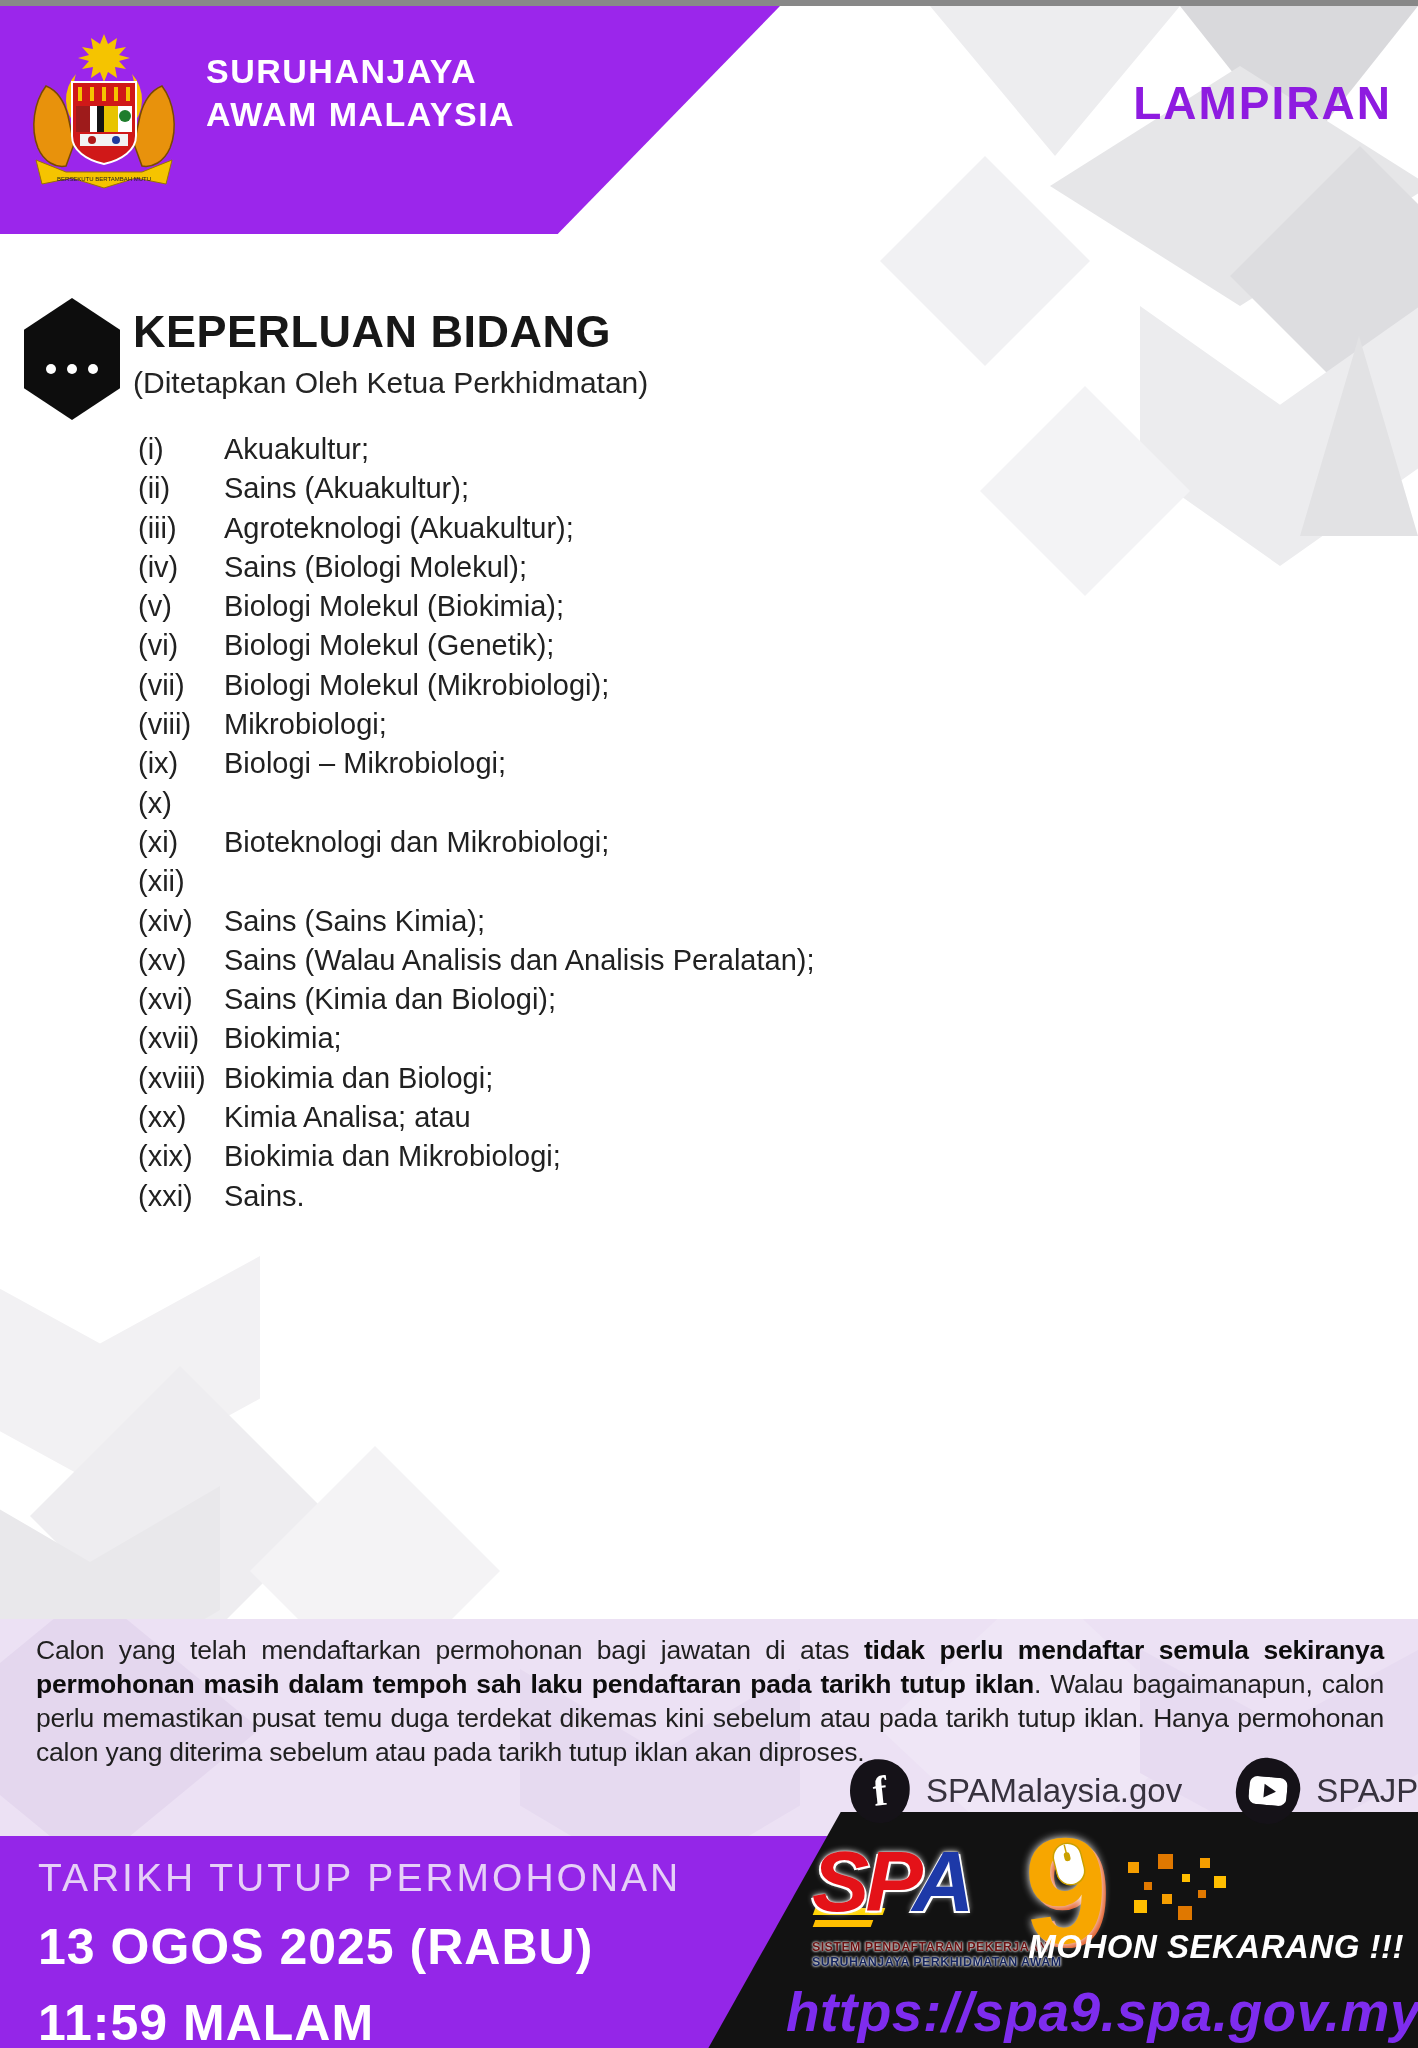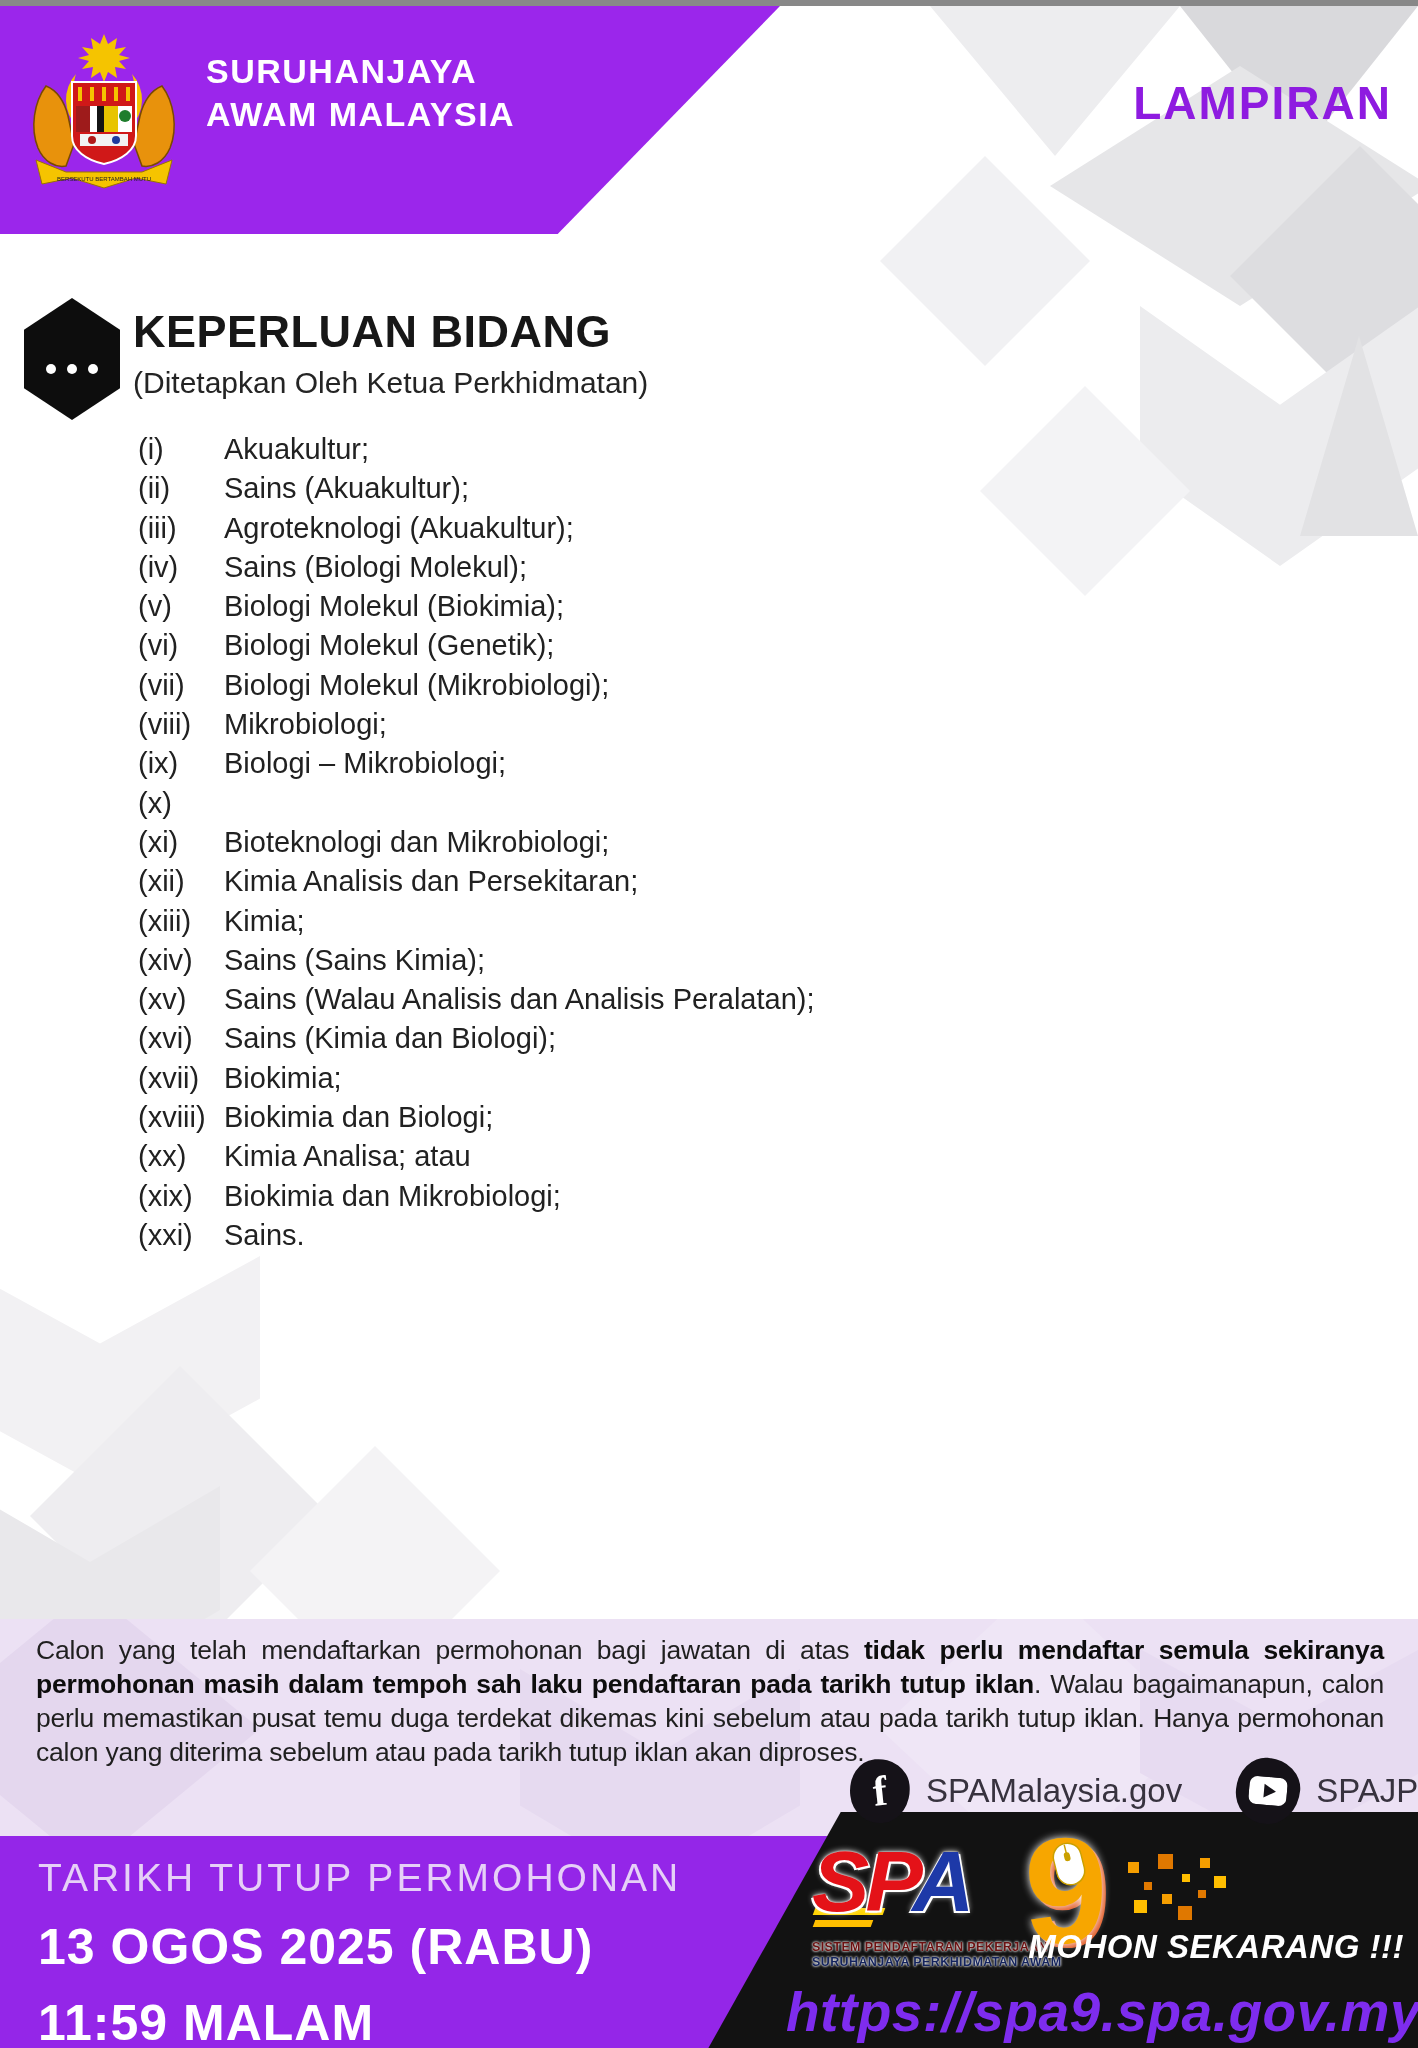--- a/index.html
+++ b/index.html
@@ -256,27 +256,22 @@
         <span class="num">(x)</span>
       </li>
 
       <li>
         <span class="num">(xi)</span>
         <span class="txt">Bioteknologi dan Mikrobiologi;</span>
       </li>
 
       <li>
         <span class="num">(xii)</span>
-        <span class="txt">Kimia Analisis dan Persekitaran;</span>
-      </li>
-
-      <li>
-        <span class="num">(xiii)</span>
-        <span class="txt">Kimia;</span>
-      </li>
+      </li>
+
 
       <li>
         <span class="num">(xiv)</span>
         <span class="txt">Sains (Sains Kimia);</span>
       </li>
 
       <li>
         <span class="num">(xv)</span>
         <span class="txt">Sains (Walau Analisis dan Analisis Peralatan);</span>
       </li>

